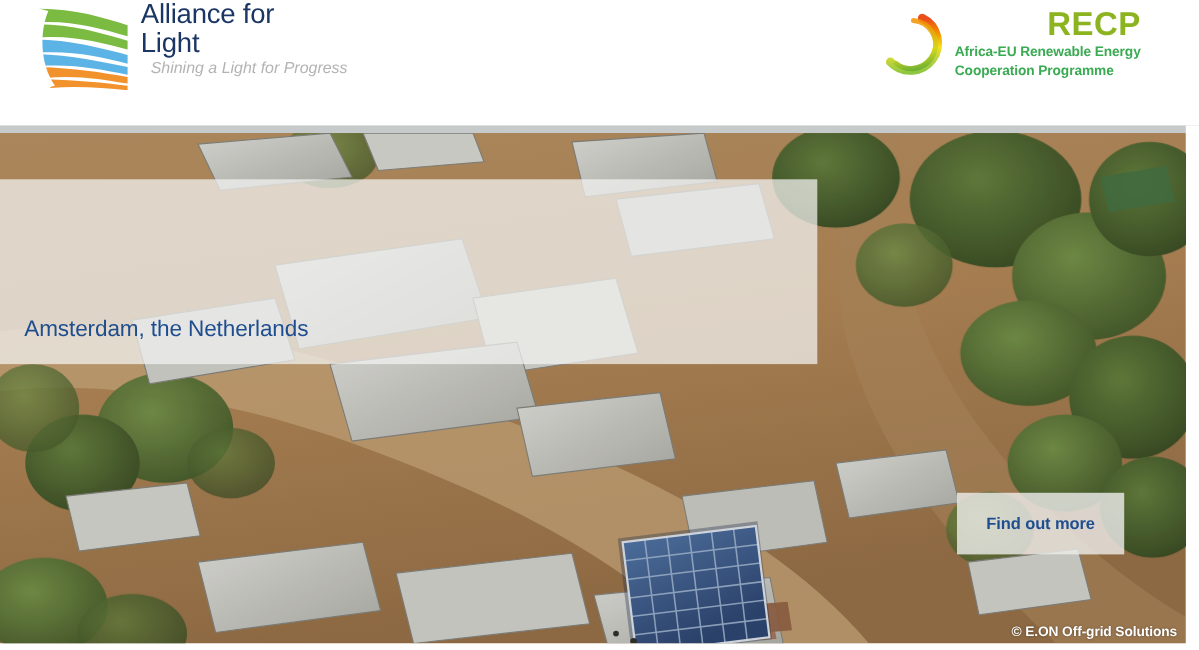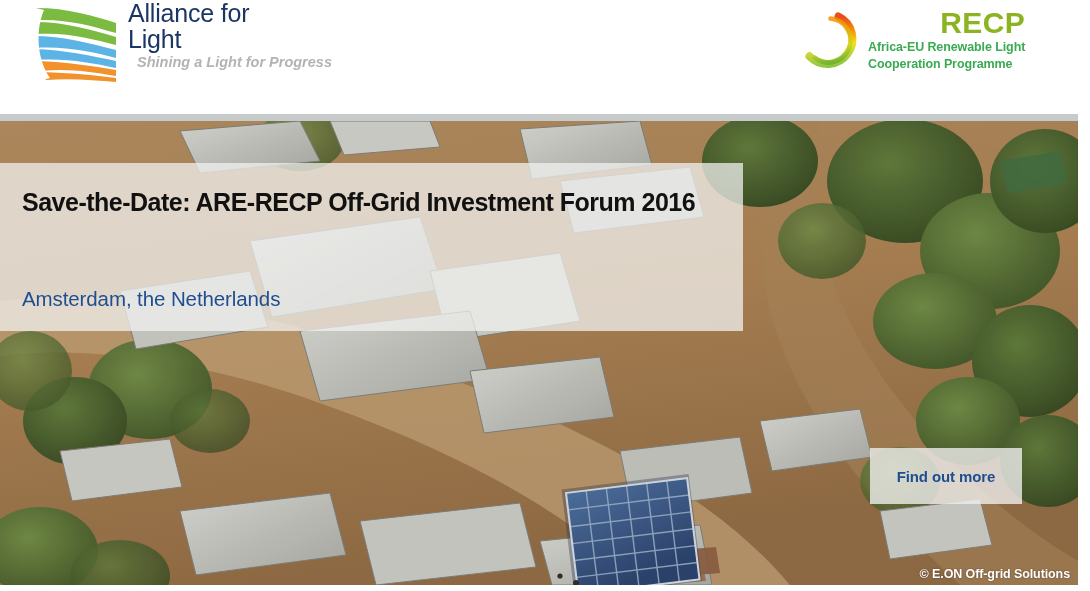--- a/index.html
+++ b/index.html
@@ -45,21 +45,21 @@
     color: #1b3665;
     font-weight: 400;
     font-size: 25px;
     line-height: 25.5px;
     letter-spacing: -0.2px;
     white-space: nowrap;
   }
   .are-tag {
     color: #b3b3b3;
     font-style: italic;
-    font-weight: bold;
+    font-weight: normal;
     font-size: 14.5px;
     line-height: 17px;
     margin-top: 2px;
     margin-left: 9px;
     white-space: nowrap;
   }
 
   
   .recp-logo {
     position: absolute;
@@ -249,21 +249,21 @@
           <stop offset="0%" stop-color="#5aa832"></stop>
           <stop offset="40%" stop-color="#cfd51d"></stop>
           <stop offset="100%" stop-color="#f39200"></stop>
         </linearGradient>
       </defs>
       <path d="M13 50 A 25 25 0 1 1 58 30" fill="none" stroke="url(#ringGrad)" stroke-width="8" stroke-linecap="round" transform="rotate(150 36 35)"></path>
       <path d="M16 46 A 22 22 0 1 1 56 33" fill="none" stroke="url(#ringGrad2)" stroke-width="4.5" stroke-linecap="round" opacity="0.85" transform="rotate(130 36 35)"></path>
     </svg>
     <div class="recp-words">
       <div class="recp-title">RECP</div>
-      <div class="recp-sub">Africa-EU Renewable Light</div>
+      <div class="recp-sub">Africa-EU Renewable Energy</div>
       <div class="recp-sub">Cooperation Programme</div>
     </div>
   </div>
 </div>
 
 <div class="divider"></div>
 
 <div class="banner">
 
   <svg class="banner-photo" viewBox="0 0 1078 464" preserveAspectRatio="none">
@@ -365,21 +365,20 @@
     <g fill="#2d2a27">
       <circle cx="576" cy="462" r="3"></circle>
       <circle cx="592" cy="470" r="3"></circle>
       <circle cx="560" cy="455" r="2.6"></circle>
     </g>
 
     <rect x="0" y="0" width="1078" height="464" fill="#6b4f2e" opacity="0.06"></rect>
   </svg>
 
   <div class="text-panel">
-    <div class="headline">Save-the-Date: ARE-RECP Off-Grid Investment Forum 2016</div>
     <div class="place-line">Amsterdam, the Netherlands</div>
   </div>
 
   <div class="cta">
     <span class="cta-label">Find out more</span>
   </div>
 
   <div class="credit">© E.ON Off-grid Solutions</div>
 </div>
 

